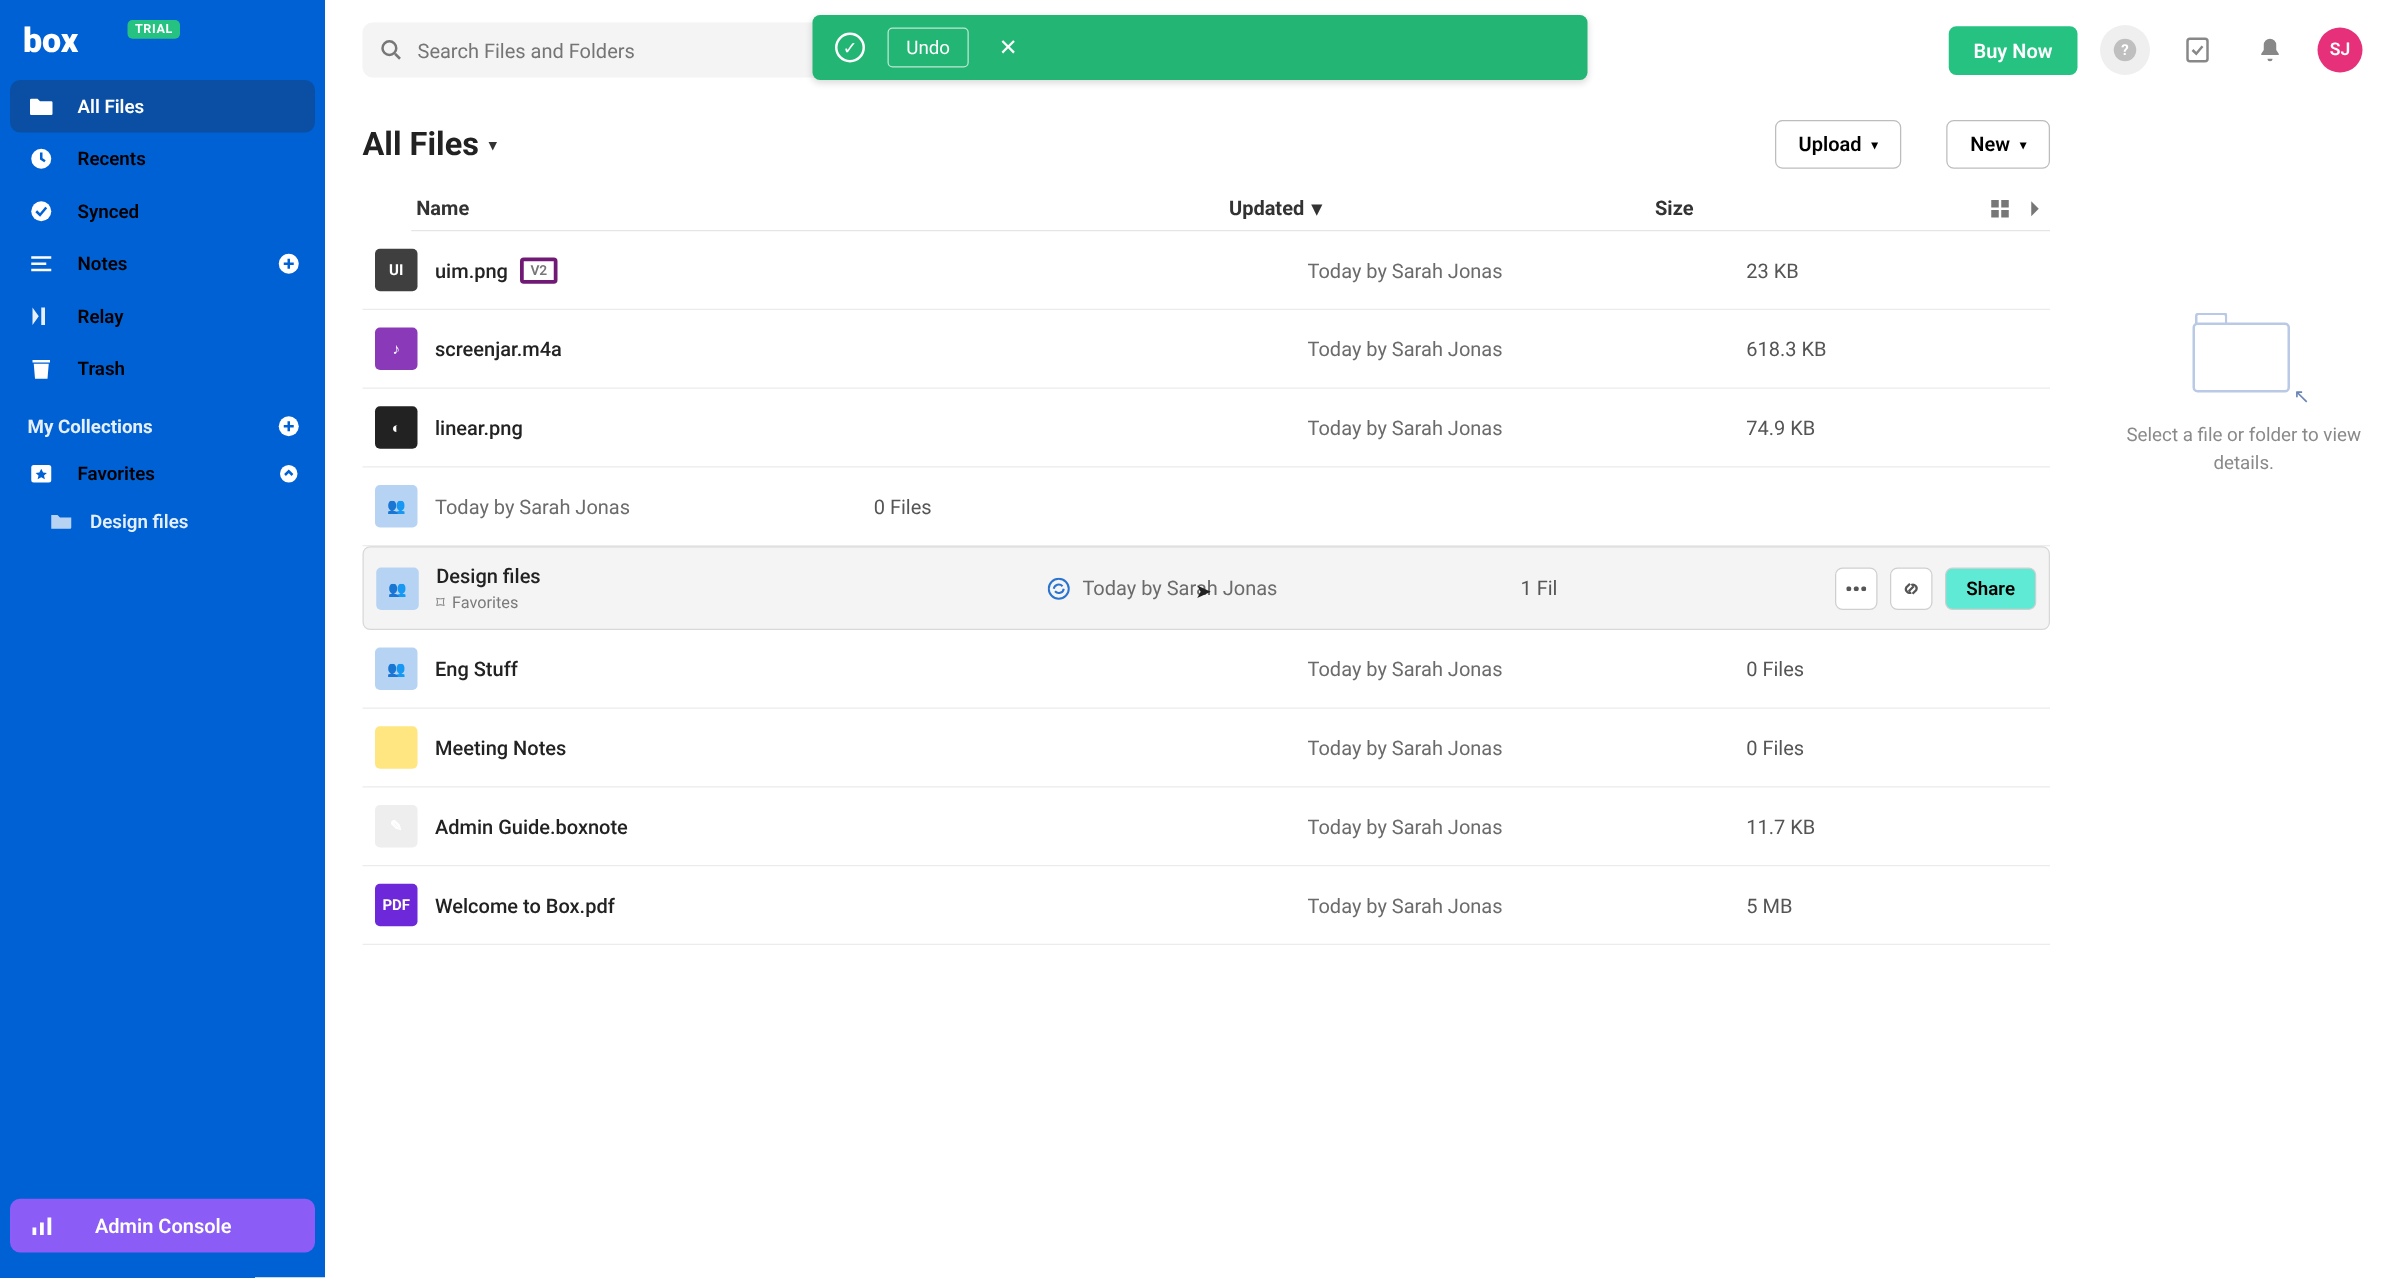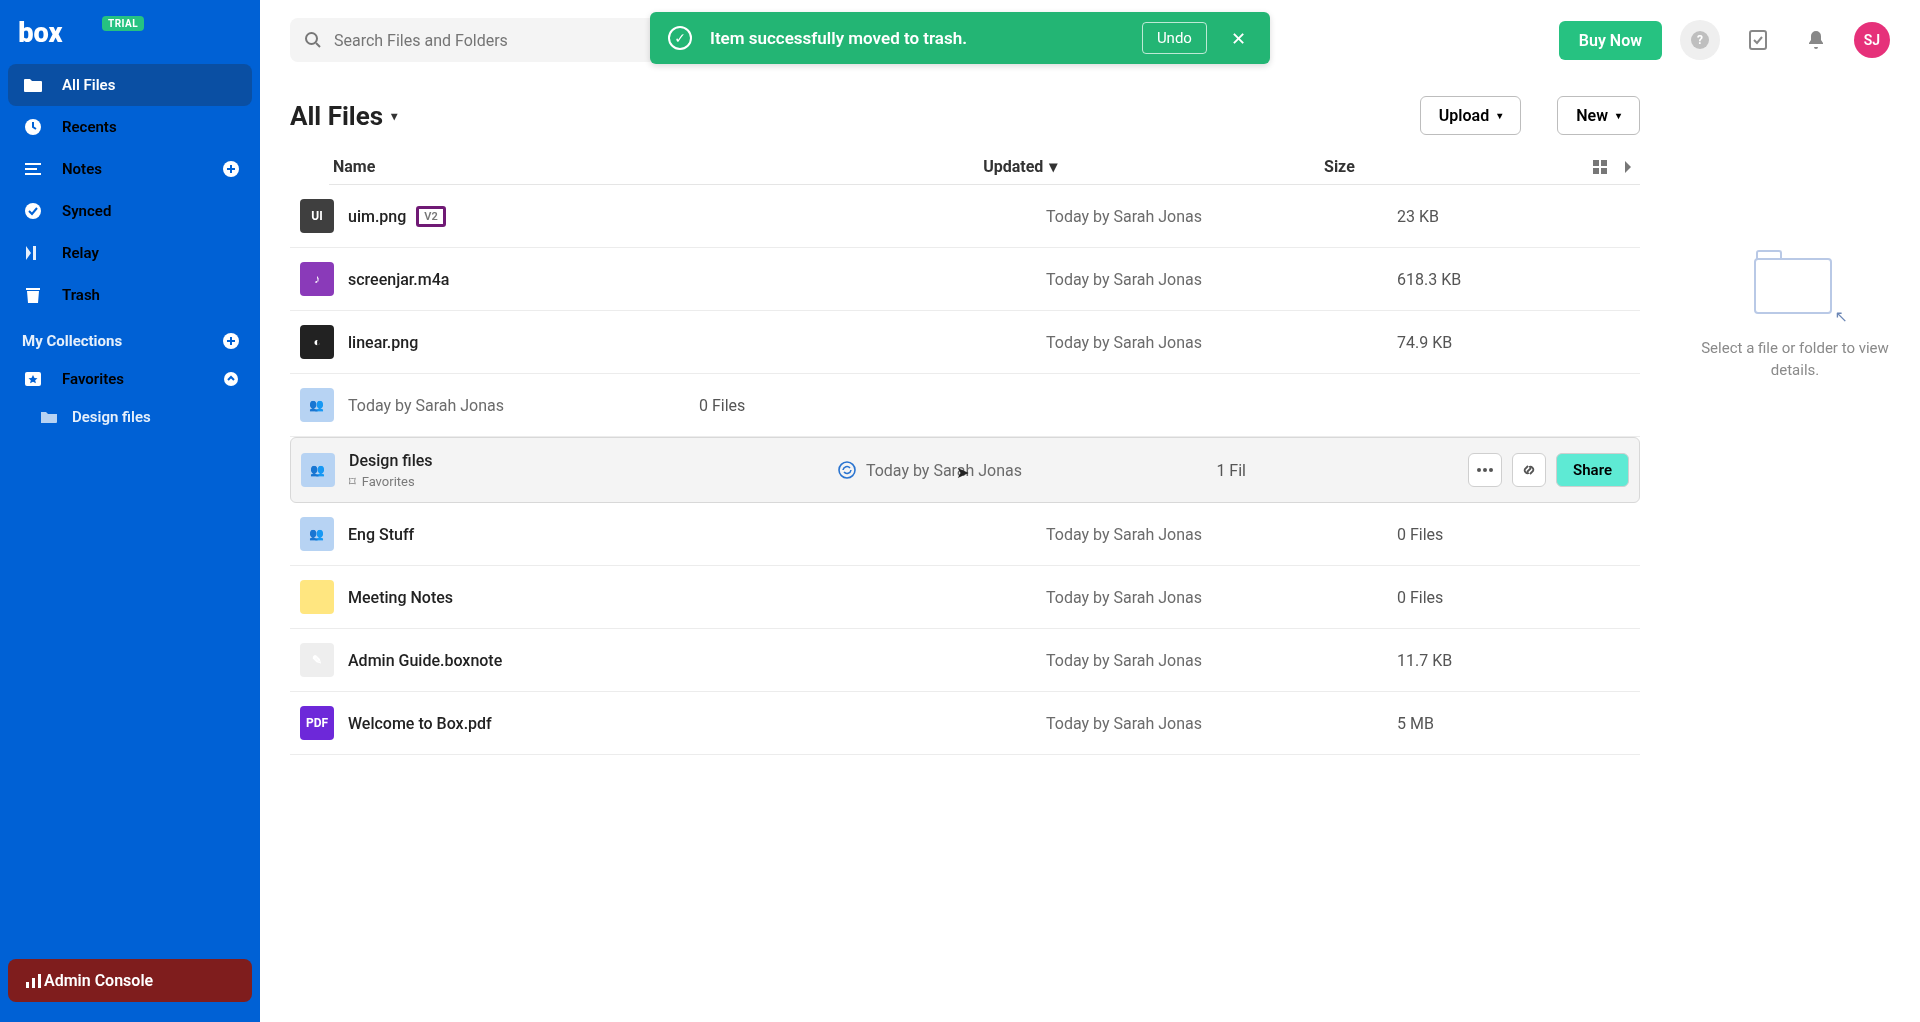--- a/index.html
+++ b/index.html
@@ -11,21 +11,21 @@
   .logo-row { display: flex; align-items: flex-start; padding: 2px 10px 14px 10px; }
   .logo-row svg { height: 34px; }
   .trial-badge { margin-left: 12px; background: #26c281; color: #fff; font-size: 10px; font-weight: 700; padding: 2px 6px; border-radius: 4px; letter-spacing: .5px; align-self: flex-start; }
   .nav-item { display: flex; align-items: center; gap: 18px; padding: 10px 14px; border-radius: 8px; cursor: pointer; font-size: 15px; font-weight: 600; color: #000000; position: relative; }
   .nav-item.active { background: #0a4fa3; color: #fff; }
   .nav-item .ico { width: 22px; height: 22px; display: flex; align-items: center; justify-content: center; font-size: 16px; }
   .nav-item .plus, .nav-item .chev { position: absolute; right: 12px; width: 18px; height: 18px; display:flex; align-items:center; justify-content:center; }
   .section-title { padding: 16px 14px 8px 14px; font-size: 15px; font-weight: 700; color: #e6f0fb; position: relative; }
   .section-title .plus { position: absolute; right: 12px; top: 16px; }
   .sub-item { display:flex; align-items:center; gap: 14px; padding: 8px 14px 8px 32px; font-size: 15px; font-weight:600; color:#e6f0fb; cursor:pointer; border-radius:8px; }
-  .admin-console { margin-top: auto; margin-bottom: 6px; background: #7f1d1d; border-radius: 8px; display:flex; align-items:center; gap:0; padding: 12px 16px; font-weight:600; cursor:pointer; }
+  .admin-console { margin-top: auto; margin-bottom: 6px; background: #8b5cf6; border-radius: 8px; display:flex; align-items:center; gap:32px; padding: 12px 16px; font-weight:600; cursor:pointer; }
 
   
   .main { flex: 1; display: flex; flex-direction: column; min-width: 0; }
   .topbar { display:flex; align-items:center; gap: 18px; padding: 18px 30px 8px 30px; position: relative; }
   .search-wrap { flex: 0 1 560px; background:#f4f4f4; border-radius: 8px; display:flex; align-items:center; padding: 0 14px; height: 44px; }
   .search-wrap input { flex:1; border:none; background:transparent; font-size:16px; outline:none; color:#333; }
   .search-icon { color:#717171; margin-right:12px; }
   .filter-icon { color:#909090; margin-left:auto; }
   .spacer { flex:1; }
   .buy-now { background:#26c281; color:#fff; border:none; border-radius:6px; padding: 10px 20px; font-size:16px; font-weight:600; cursor:pointer; }
@@ -113,40 +113,40 @@
     <span class="ico">
       <svg width="20" height="20" viewBox="0 0 20 20">
           <circle cx="10" cy="10" r="8" fill="#fff"></circle>
           <path stroke="#0061d5" stroke-width="2" fill="none" d="M10 5v5l3 2"></path>
         </svg>
     </span>
     <span>Recents</span>
   </div>
   <div class="nav-item">
     <span class="ico">
+      <svg width="20" height="20" viewBox="0 0 20 20">
+          <circle cx="10" cy="10" r="8" fill="#fff"></circle>
+          <path stroke="#0061d5" stroke-width="2" fill="none" d="M6 10l3 3 5-6"></path>
+        </svg>
+    </span>
+    <span>Synced</span>
+  </div>
+  <div class="nav-item">
+    <span class="ico">
       <svg width="20" height="16" viewBox="0 0 20 16">
           <path fill="#fff" d="M2 2h16v2H2zM2 7h12v2H2zM2 12h16v2H2z"></path>
         </svg>
     </span>
     <span>Notes</span>
     <span class="plus">
       <svg width="18" height="18" viewBox="0 0 18 18">
           <circle cx="9" cy="9" r="8" fill="#fff"></circle>
           <path stroke="#0061d5" stroke-width="2" d="M9 5v8M5 9h8"></path>
         </svg>
     </span>
-  </div>
-  <div class="nav-item">
-    <span class="ico">
-      <svg width="20" height="20" viewBox="0 0 20 20">
-          <circle cx="10" cy="10" r="8" fill="#fff"></circle>
-          <path stroke="#0061d5" stroke-width="2" fill="none" d="M6 10l3 3 5-6"></path>
-        </svg>
-    </span>
-    <span>Synced</span>
   </div>
   <div class="nav-item">
     <span class="ico">
       <svg width="20" height="18" viewBox="0 0 20 18">
           <path fill="#fff" d="M3 2l5 7-5 7V2zM10 2h3v14h-3z" opacity=".9"></path>
         </svg>
     </span>
     <span>Relay</span>
   </div>
   <div class="nav-item">
@@ -432,18 +432,17 @@
         <div class="folder-shape"></div>
         <span class="cursor-sh">↖</span>
       </div>
       <p>Select a file or folder to view details.</p>
     </aside>
   </div>
 </div>
 
 <div class="toast">
   <span class="check">✓</span>
-  <span class="msg">Item successfully moved to trash.</span>
   <button class="undo">Undo</button>
   <button class="close">✕</button>
 </div>
 
 <div class="cursor-pointer">➤</div>
 
 </body></html>

